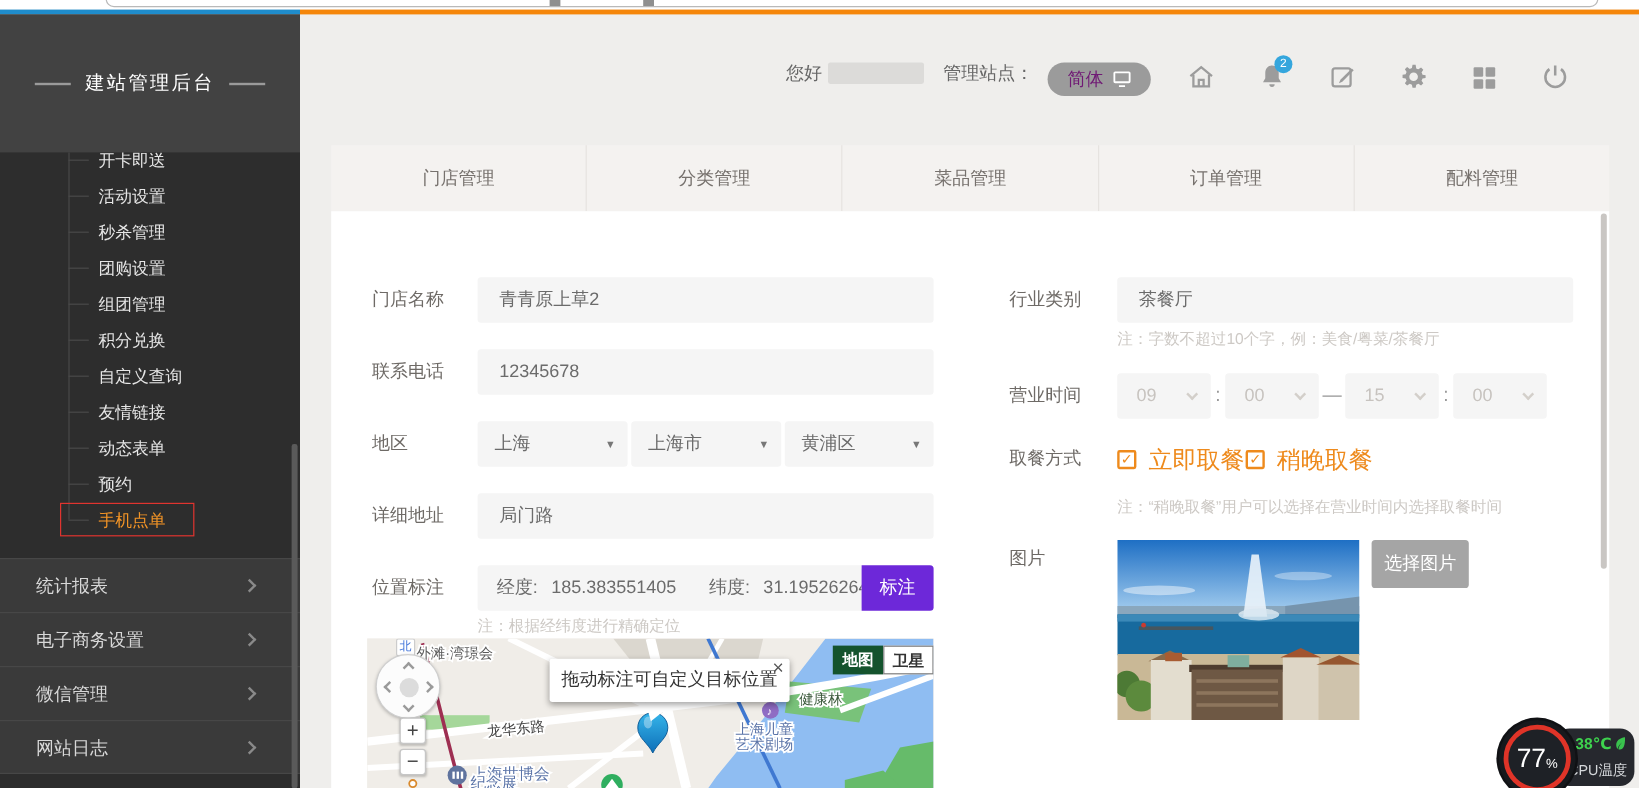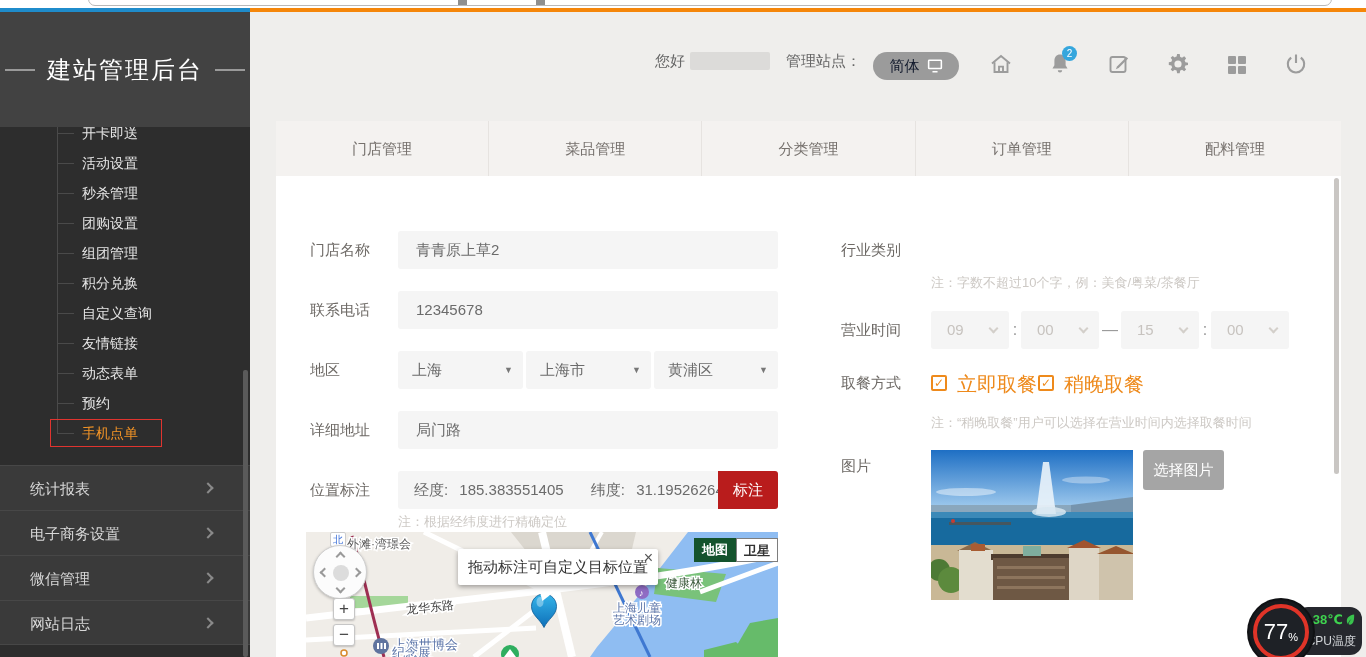--- a/index.html
+++ b/index.html
@@ -14,38 +14,38 @@
   .browser-frag { top:0; width:9px; height:5px; background:#8f8f8f; }
   #loadbar { left:0; top:8px; width:1366px; height:4px; }
   #loadbar .blue { left:0; top:0; width:250px; height:4px; background:#1f8ccb; }
   #loadbar .orange { left:250px; top:0; width:1116px; height:4px; background:#f5860a; }
 
   
   #sidebar { left:0; top:12px; width:250px; height:645px; background:#2d2d2d; overflow:hidden; }
   #sb-head { left:0; top:0; width:250px; height:115px; background:#424242; z-index:3;
     display:flex; align-items:center; justify-content:center; gap:12px; }
   #sb-head .dash { width:30px; height:2px; background:#9a9a9a; }
-  #sb-title { color:#fff; font-size:24px; letter-spacing:2px; }
+  #sb-title { color:#fff; font-size:16px; letter-spacing:2px; }
   #tree-line { left:57px; top:115px; width:1px; height:306px; background:#4a4a4a; z-index:1; }
   .titem { left:82px; height:30px; line-height:30px; color:#e6e6e6; font-size:14px; z-index:2; cursor:default; white-space:nowrap; }
   .titem .tick { position:absolute; left:-25px; top:15px; width:17px; height:1px; background:#4a4a4a; }
   .titem.active { color:#f39426; }
   #active-box { left:50px; top:407px; width:112px; height:28px; border:1px solid #e0342f; z-index:2; }
   .sect { left:0; width:250px; height:45px; background:#3a3a3a; border-top:1px solid #474747;
     color:#d8d8d8; font-size:15px; line-height:45px; }
   .sect .lbl { position:absolute; left:30px; }
   .chev { position:absolute; right:38px; top:18px; width:8px; height:8px;
     border-top:2px solid #8a8a8a; border-right:2px solid #8a8a8a; transform:rotate(45deg); }
   #sb-scroll { right:2px; top:358px; width:5px; height:287px; background:#5a5a5a; border-radius:2px; }
 
   
   #main-header { left:250px; top:12px; width:1116px; height:108px; }
   #hdr-row { position:absolute; right:58px; top:40px; height:36px; display:flex; align-items:flex-start; color:#666; font-size:15px; }
   #redacted { width:80px; height:18px; background:#dcdbd9; border-radius:2px; margin:0 16px 0 5px; }
-  #lang-pill { margin-left:12px; width:86px; height:28px; border-radius:14px; background:#9b9b9b; color:#0f172a;
+  #lang-pill { margin-left:12px; width:86px; height:28px; border-radius:14px; background:#9b9b9b; color:#701a75;
     display:flex; align-items:center; justify-content:center; gap:7px; cursor:pointer; }
   .hicon { width:24px; height:24px; color:#9c9c9c; margin-left:35px; position:relative; cursor:pointer; }
   .hicon svg { width:100%; height:100%; }
   #icon-group { display:flex; align-items:center; margin-left:30px; }
   #bell-badge { position:absolute; top:-6px; right:-5px; width:15px; height:15px; border-radius:50%;
     background:#35a6dd; color:#fff; font-size:10px; display:flex; align-items:center; justify-content:center; }
 
   
   #tabbar { left:276px; top:121px; width:1065px; height:55px; background:#f4f2f0; display:flex; }
   .tab { flex:1; text-align:center; line-height:55px; font-size:15px; color:#76716d; border-right:1px solid #e6e3e0; cursor:pointer; }
@@ -60,21 +60,21 @@
   .fselect { position:absolute; height:38px; background:#f5f5f5; border-radius:3px; font-size:15px; color:#6b6b6b;
     line-height:38px; padding-left:14px; cursor:pointer; }
   .fselect .caret { position:absolute; right:10px; top:0; font-size:9px; color:#777; }
   .tselect { position:absolute; width:78px; height:38px; background:#f5f5f5; border-radius:3px; font-size:15px;
     color:#c7c3bf; line-height:38px; padding-left:16px; cursor:pointer; }
   .tselect .vcaret { position:absolute; right:12px; top:14px; width:7px; height:7px;
     border-right:2px solid #d3cfca; border-bottom:2px solid #d3cfca; transform:rotate(45deg); }
   .sep { position:absolute; line-height:38px; font-size:16px; color:#999; text-align:center; }
   .note { position:absolute; font-size:13px; color:#cdc9c5; white-space:nowrap; }
   .gbtn { position:absolute; color:#fff; font-size:15px; text-align:center; cursor:pointer; }
-  #mark-btn { left:442px; top:295px; width:60px; height:38px; line-height:38px; background:#b91c1c; border-radius:0 3px 3px 0; }
+  #mark-btn { left:442px; top:295px; width:60px; height:38px; line-height:38px; background:#6d28d9; border-radius:0 3px 3px 0; }
   #pick-btn { left:867px; top:274px; width:81px; height:40px; line-height:40px; background:#a5a5a5; border-radius:3px; }
   .cbox { position:absolute; width:16px; height:16px; border:2px solid #ee8a1c; border-radius:2px; background:#fff;
     color:#ee8a1c; font-size:12px; font-weight:bold; line-height:13px; text-align:center; cursor:pointer; }
   .clabel { position:absolute; font-size:20px; color:#ee8a1c; line-height:20px; cursor:pointer; white-space:nowrap; }
 
   
   #map { left:30px; top:356px; width:472px; height:125px; overflow:hidden; background:#f0ede8; }
   #map svg.base { position:absolute; left:0; top:0; }
   #map-toggle { position:absolute; right:0; top:6px; display:flex; z-index:6; }
   #map-toggle .mt { width:42px; height:24px; font-size:13px; font-weight:bold; text-align:center; line-height:24px; cursor:pointer; }
@@ -219,22 +219,22 @@
             <path d="M12 2.5v8.5"></path>
               <path d="M7.2 5.6a8.2 8.2 0 1 0 9.6 0"></path>
             </svg>
         </span>
       </span>
     </div>
   </div>
 
   <div id="tabbar" class="abs">
     <div class="tab">门店管理</div>
+    <div class="tab">分类管理</div>
     <div class="tab">菜品管理</div>
-    <div class="tab">分类管理</div>
     <div class="tab">订单管理</div>
     <div class="tab">配料管理</div>
   </div>
 
   <div id="panel" class="abs">
     <div id="content-scroll" class="abs"></div>
 
     <div class="flabel" style="left:34px; top:55px">门店名称</div>
     <div class="finput" style="left:122px; top:55px; width:380px">青青原上草2</div>
 
@@ -331,20 +331,21 @@
           <ellipse cx="10" cy="9" rx="3.5" ry="5" fill="#ffffff" opacity="0.35"></ellipse>
         </svg>
       </div>
       <div id="map-toggle">
         <div class="mt" id="mt-map">地图</div>
         <div class="mt" id="mt-sat">卫星</div>
       </div>
     </div>
 
     <div class="flabel" style="left:565px; top:55px">行业类别</div>
+    <div class="finput" style="left:655px; top:55px; width:380px">茶餐厅</div>
     <div class="note" style="left:655px; top:98px">注：字数不超过10个字，例：美食/粤菜/茶餐厅</div>
 
     <div class="flabel" style="left:565px; top:135px">营业时间</div>
     <div class="tselect" style="left:655px; top:135px">
       <span>09</span><span class="vcaret"></span></div>
     <div class="sep" style="left:733px; top:135px; width:12px">:</div>
     <div class="tselect" style="left:745px; top:135px">
       <span>00</span><span class="vcaret"></span></div>
     <div class="sep" style="left:823px; top:135px; width:22px">—</div>
     <div class="tselect" style="left:845px; top:135px">

